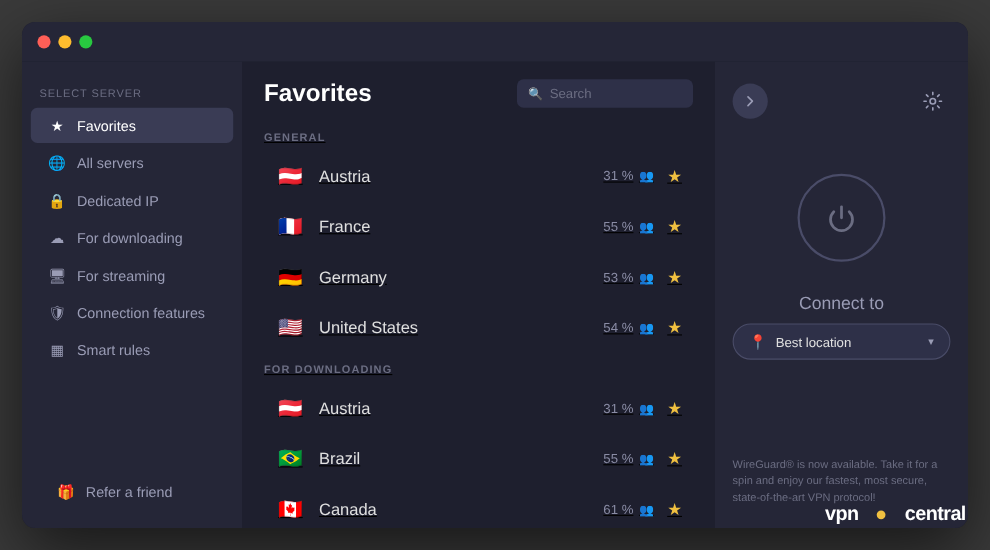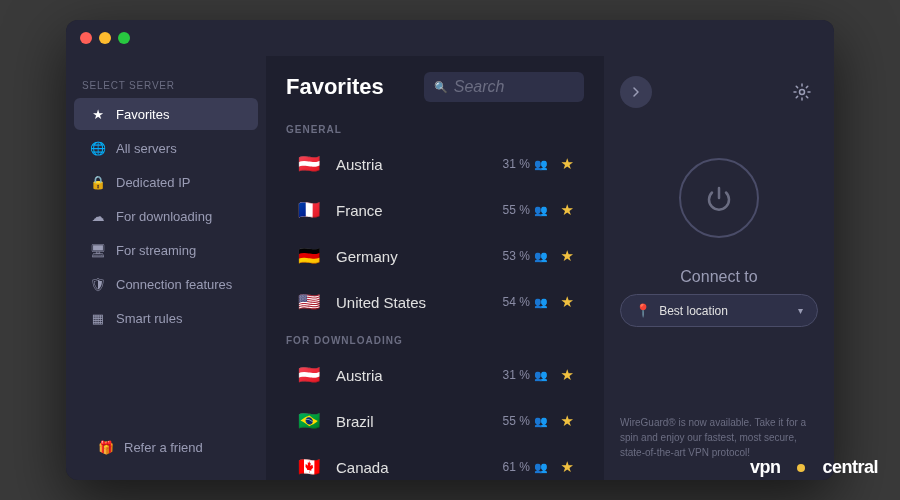--- a/index.html
+++ b/index.html
@@ -7,21 +7,21 @@
       width: 900px;
       height: 500px;
       background: #3a3a3a;
       font-family: -apple-system, BlinkMacSystemFont, 'Segoe UI', sans-serif;
       overflow: hidden;
       display: flex;
       align-items: center;
       justify-content: center;
     }
     .app-window {
-      width: 768px;
+      width: 860px;
       height: 460px;
       background: #1e1f2e;
       border-radius: 12px;
       display: flex;
       flex-direction: column;
       overflow: hidden;
       box-shadow: 0 20px 60px rgba(0,0,0,0.6);
     }
     .title-bar {
       background: #252637;
@@ -125,29 +125,29 @@
     }
     .search-icon-svg {
       color: #6b6d82;
       font-size: 11px;
     }
     .search-input {
       background: transparent;
       border: none;
       outline: none;
       color: #eab308;
-      font-size: 16px;
+      font-size: 12px;
       width: 100%;
-      font-style: italic;
     }
     .search-input::placeholder { color: #6b6d82; }
     .server-list {
       flex: 1;
       overflow-y: auto;
       padding: 0 20px 10px;
+      text-decoration: underline;
     }
     .server-list::-webkit-scrollbar { width: 4px; }
     .server-list::-webkit-scrollbar-track { background: transparent; }
     .server-list::-webkit-scrollbar-thumb { background: #3a3c55; border-radius: 2px; }
     .section-header {
       font-size: 10px;
       color: #6b6d82;
       text-transform: uppercase;
       letter-spacing: 0.1em;
       font-weight: 600;

